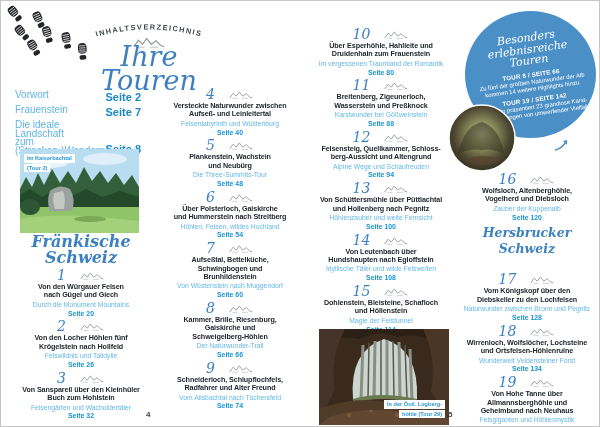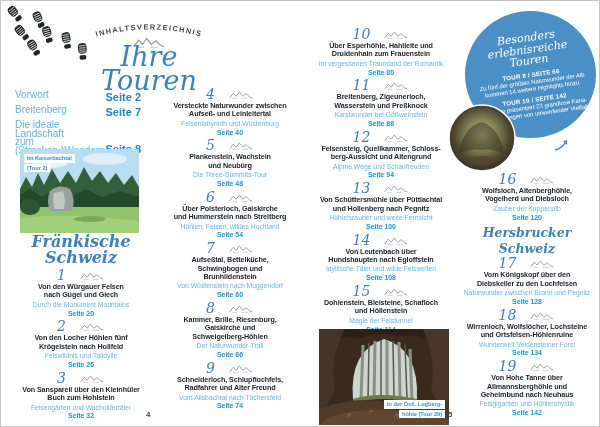--- a/index.html
+++ b/index.html
@@ -17,21 +17,21 @@
   .intro-row{display:flex;justify-content:space-between;margin-bottom:3px;}
   .intro-label{font-size:10px;line-height:8.5px;color:#5fb4e5;white-space:pre-line;}
   .intro-page{font-size:11px;font-weight:bold;color:#1b86ca;white-space:nowrap;}
   
   .col{position:absolute;}
   .col1{left:6px;top:233px;width:148px;}
   .col2{left:155px;top:87px;width:148px;}
   .col3{left:303px;top:27px;width:154px;}
   .col4{left:455px;top:172px;width:142px;}
   .section-head{text-align:center;font-size:16px;line-height:16px;font-weight:bold;margin-bottom:3px;}
-  .section-head.small{font-size:12.5px;margin:4px 0 0 0;}
+  .section-head.small{font-size:12.5px;margin:4px 0 16px 0;}
   .tour{text-align:center;margin-bottom:3px;}
   .trow{display:flex;align-items:center;justify-content:center;gap:13px;height:13px;margin-bottom:1px;}
   .tnum{font-family:"DejaVu Serif",serif;font-style:italic;font-size:14px;color:#3c80c0;line-height:13px;}
   .ttitle{font-size:7.2px;font-weight:bold;color:#23272e;line-height:8.4px;white-space:pre-line;letter-spacing:-0.1px;}
   .tsub{font-size:6.8px;color:#64b7e6;line-height:7.8px;margin-top:1px;white-space:nowrap;overflow:visible;}
   .tpage{font-size:6.9px;font-weight:bold;color:#1a94d4;line-height:7.8px;margin-top:1px;}
   
   .photo{overflow:hidden;}
   .chip{display:inline-block;background:#ffffff;color:#2a97d4;font-size:5.6px;font-weight:bold;
         line-height:6.5px;padding:1px 3px;margin-bottom:1px;}
@@ -87,21 +87,21 @@
 </svg>
 
 <div class="abs script main-title">Ihre Touren</div>
 
 <div class="abs intro">
   <div class="intro-row">
     <span class="intro-label">Vorwort</span>
     <span class="intro-page">Seite 2</span>
   </div>
   <div class="intro-row">
-    <span class="intro-label">Breitenberg</span>
+    <span class="intro-label">Frauenstein</span>
     <span class="intro-page">Seite 7</span>
   </div>
   <div class="intro-row" style="align-items:flex-end">
     <span class="intro-label">Die ideale Landschaft
 zum (Strecken-)Wandern</span>
     <span class="intro-page">Seite 8</span>
   </div>
 </div>
 
 <div class="abs photo" style="left:19px;top:148px;width:119px;height:84px">

